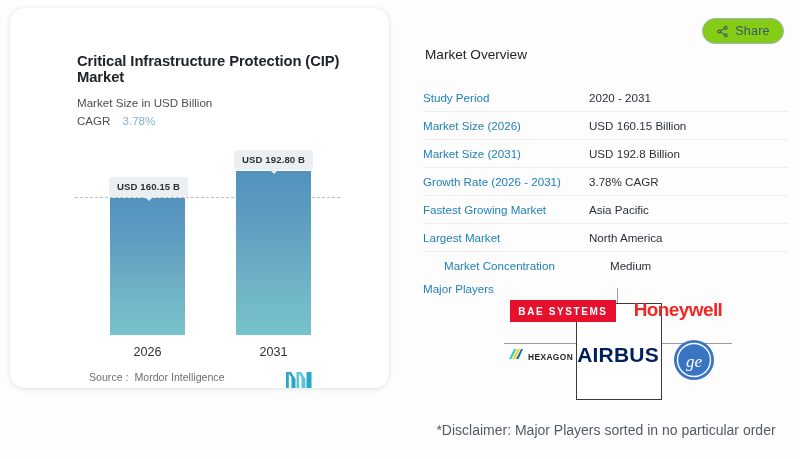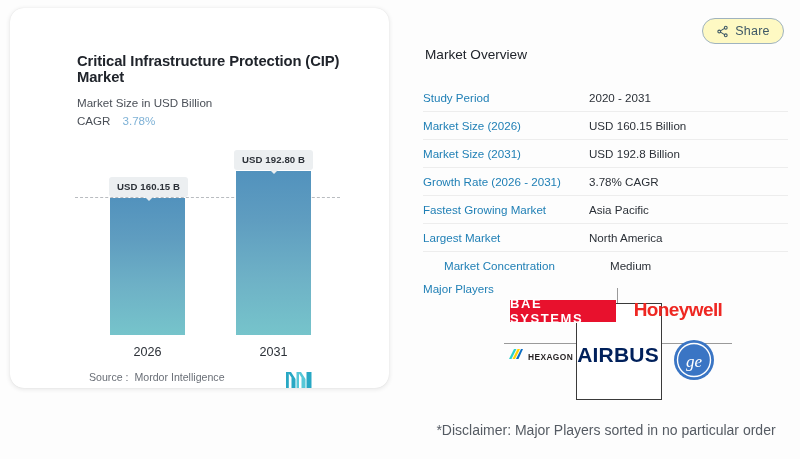--- a/index.html
+++ b/index.html
@@ -24,21 +24,21 @@
 
   
   #share-btn {
     position: absolute;
     left: 702px;
     top: 18px;
     width: 82px;
     height: 26px;
     border: 1px solid #9fb3bf;
     border-radius: 13px;
-    background: #fef9c3;
+    background: #84cc16;
     display: flex;
     align-items: center;
     justify-content: center;
     gap: 6px;
     cursor: pointer;
     box-sizing: border-box;
   }
   #share-btn .lbl {
     font-size: 12.5px;
     color: #3e5866;
@@ -236,21 +236,21 @@
     display: flex;
     align-items: center;
     justify-content: center;
   }
   #logo-bae {
     left: 6px; top: 12px; width: 106px; height: 22px;
     background: #e8112d;
   }
   #logo-bae .t {
     color: #ffffff;
-    font-size: 13px;
+    font-size: 10px;
     font-weight: 700;
     letter-spacing: 1.6px;
   }
   #logo-honeywell {
     left: 120px; top: 8px; width: 108px; height: 28px;
   }
   #logo-honeywell .t {
     color: #ee2722;
     font-size: 19px;
     font-weight: 700;

